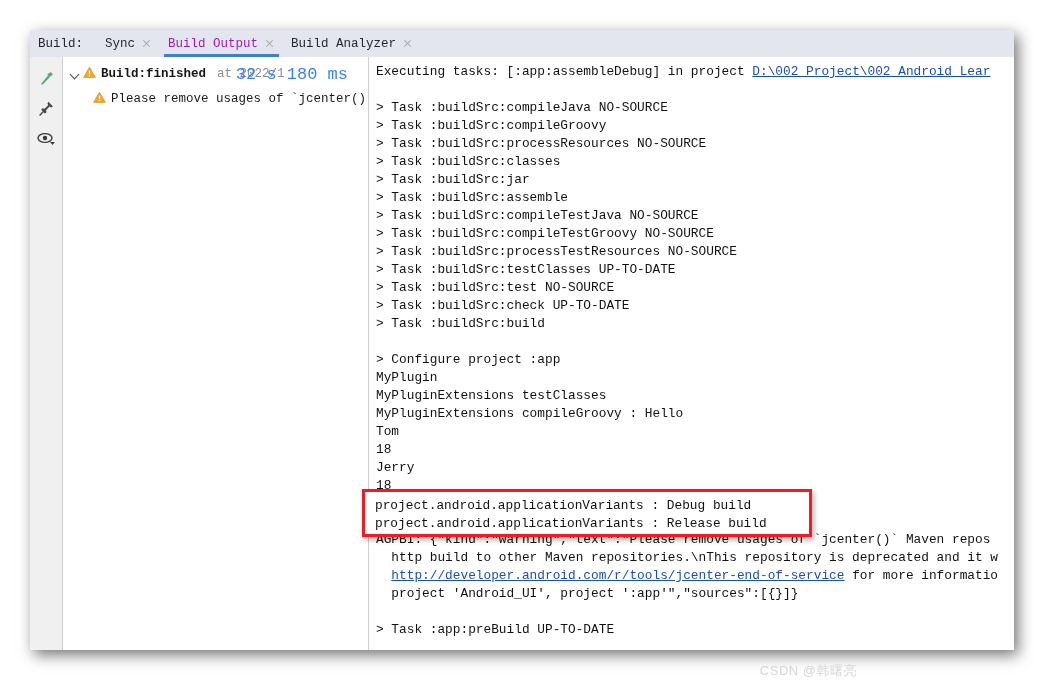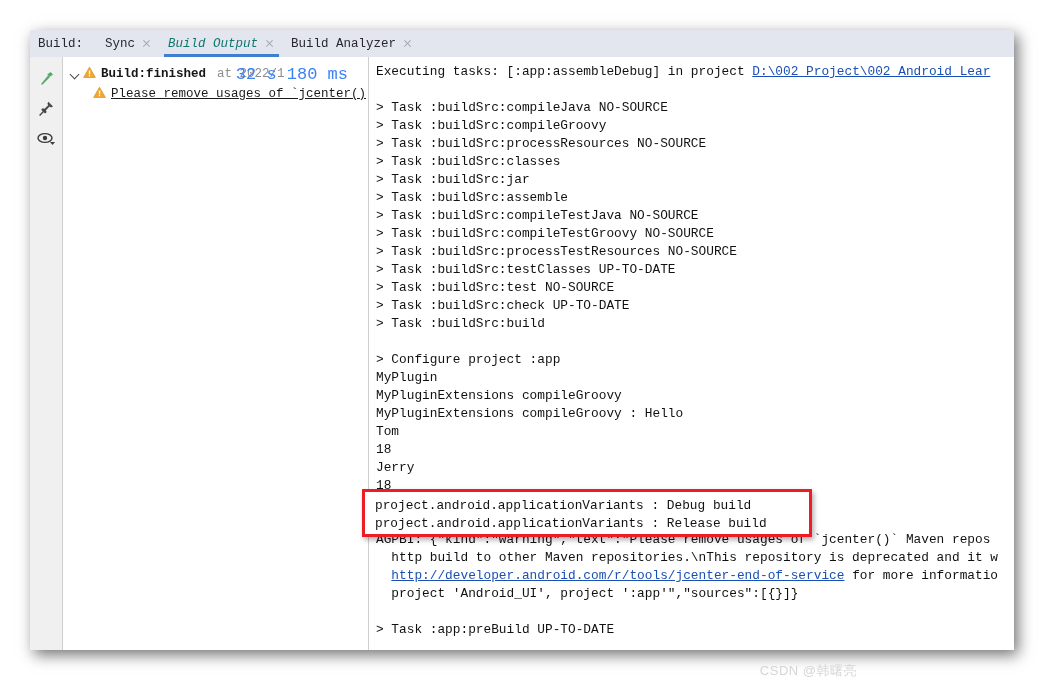--- a/index.html
+++ b/index.html
@@ -57,21 +57,21 @@
     height: 27px;
     padding: 0 9px 0 8px;
     cursor: default;
   }
   .tab .tab-label {
     font-family: "Liberation Mono", monospace;
     font-size: 12.5px;
     color: #26282e;
     white-space: nowrap;
   }
-  .tab.active .tab-label { color: #0f766e; font-style: italic; }
+  .tab.active .tab-label { color: #a21caf; }
   .tab .tab-close {
     margin-left: 7px;
     width: 9px; height: 9px;
     position: relative;
     opacity: 0.45;
   }
   .tab .tab-close::before,
   .tab .tab-close::after {
     content: "";
     position: absolute;
@@ -132,21 +132,21 @@
     position: relative;
     height: 20px;
     display: flex;
     align-items: center;
     white-space: nowrap;
     font-family: "Liberation Mono", monospace;
     font-size: 12.5px;
     color: #1b1b1b;
   }
   .tree-row.r1 { margin-top: 7px; padding-left: 5px; }
-  .tree-row.r2 { padding-left: 30px; text-decoration: underline; }
+  .tree-row.r2 { margin-top: 5px; padding-left: 30px; }
   .tw-arrow {
     width: 13px;
     height: 13px;
     margin-right: 2px;
     display: inline-block;
     position: relative;
     flex: none;
   }
   .tw-arrow::after {
     content: "";
@@ -316,21 +316,21 @@
           <div class="cline"><span>&gt; Task :buildSrc:compileTestJava NO-SOURCE</span></div>
           <div class="cline"><span>&gt; Task :buildSrc:compileTestGroovy NO-SOURCE</span></div>
           <div class="cline"><span>&gt; Task :buildSrc:processTestResources NO-SOURCE</span></div>
           <div class="cline"><span>&gt; Task :buildSrc:testClasses UP-TO-DATE</span></div>
           <div class="cline"><span>&gt; Task :buildSrc:test NO-SOURCE</span></div>
           <div class="cline"><span>&gt; Task :buildSrc:check UP-TO-DATE</span></div>
           <div class="cline"><span>&gt; Task :buildSrc:build</span></div>
           <div class="cline blank">&nbsp;</div>
           <div class="cline"><span>&gt; Configure project :app</span></div>
           <div class="cline"><span>MyPlugin</span></div>
-          <div class="cline"><span>MyPluginExtensions compileGroovy</span></div>
+          <div class="cline"><span>MyPluginExtensions testClasses</span></div>
           <div class="cline"><span>MyPluginExtensions compileGroovy : Hello</span></div>
           <div class="cline"><span>Tom</span></div>
           <div class="cline"><span>18</span></div>
           <div class="cline"><span>Jerry</span></div>
           <div class="cline"><span>18</span></div>
           <div class="cline"><span>project.android.applicationVariants : Debug build</span></div>
           <div class="cline"><span>project.android.applicationVariants : Release build</span></div>
           <div class="cline"><span>AGPBI: {"kind":"warning","text":"Please remove usages of `jcenter()` Maven repos</span></div>
           <div class="cline"><span>  http build to other Maven repositories.\nThis repository is deprecated and it w</span></div>
           <div class="cline"><span>  </span><span class="clink">http://developer.android.com/r/tools/jcenter-end-of-service</span><span> for more informatio</span></div>

